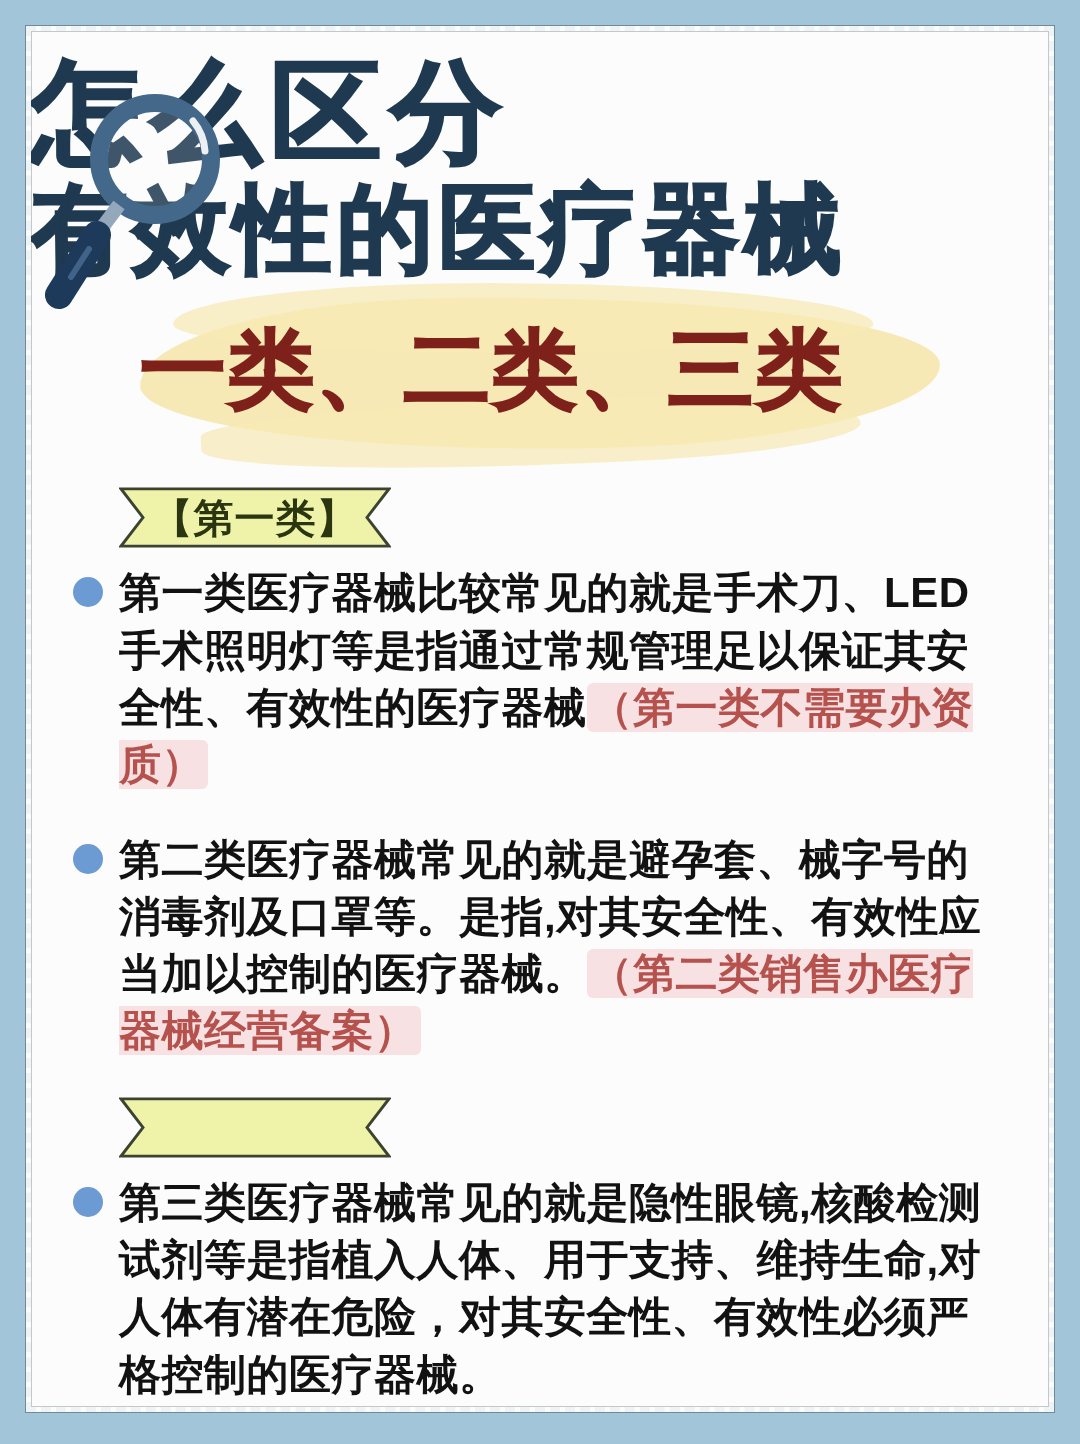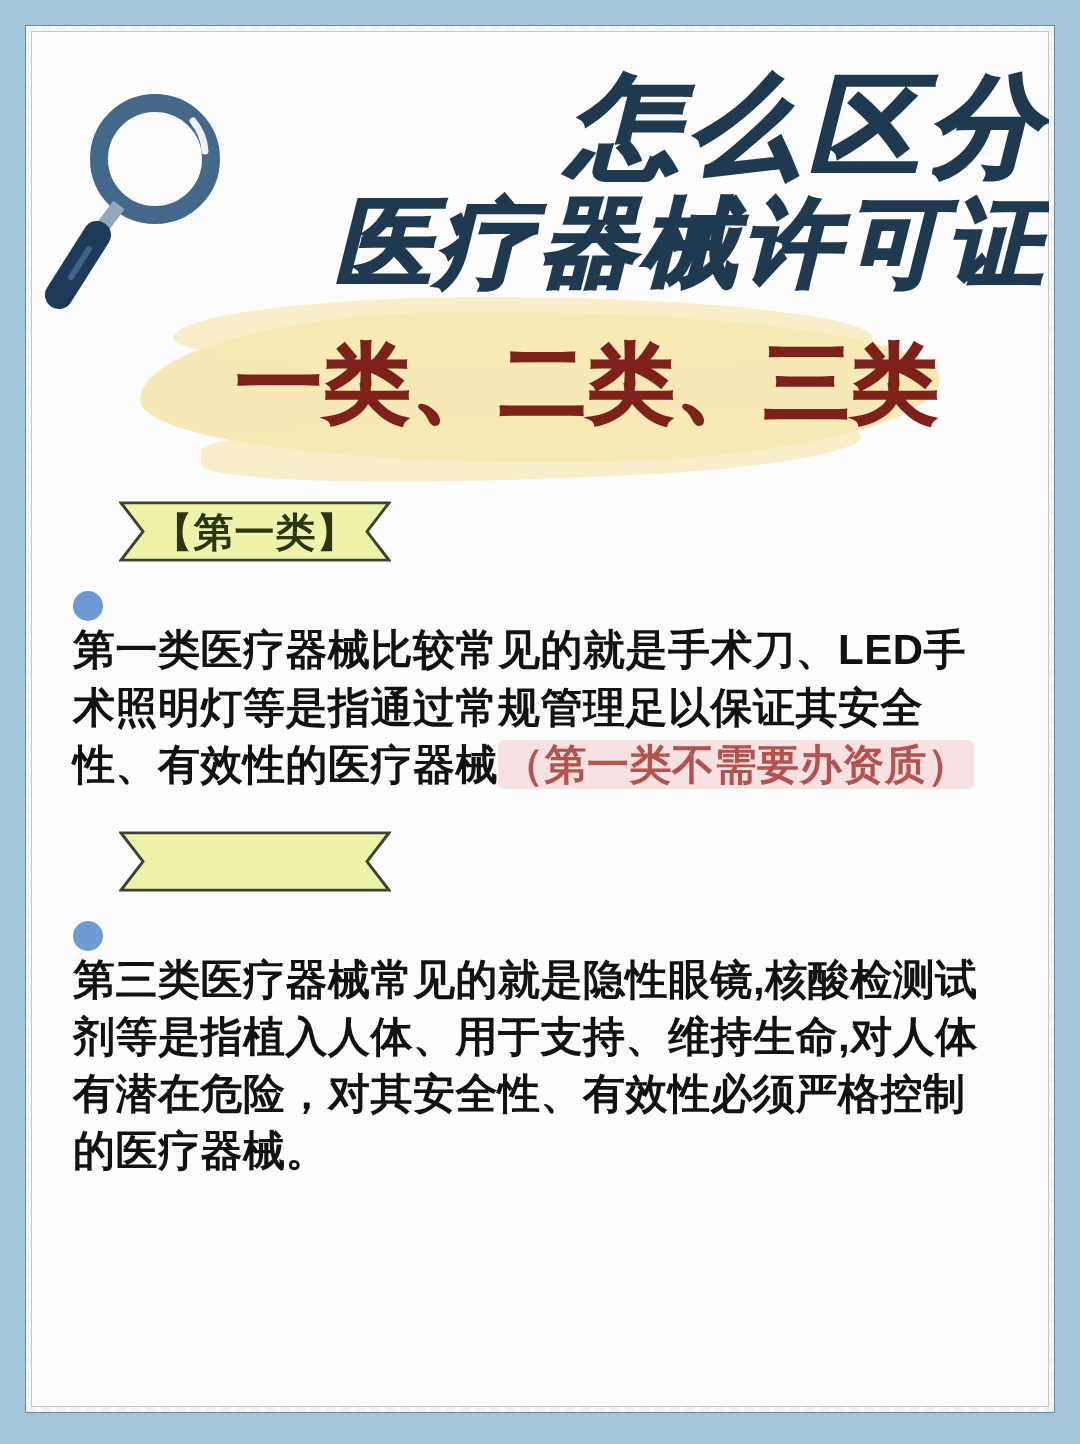--- a/index.html
+++ b/index.html
@@ -32,23 +32,22 @@
     box-shadow:0 0 0 1px rgba(55,65,70,.45), inset 0 0 0 1px rgba(55,65,70,.28);
     overflow:hidden;
   }
   .magnifier{
     position:absolute;
     left:14px;top:28px;
     width:240px;height:280px;
     pointer-events:none;
   }
   .title-block{
-    text-align:right;
-    margin-top:36px;
-    font-style:italic;
+    text-align:left;
+    margin-top:22px;
   }
   .title-line1{
     font-size:110px;
     font-weight:900;
     letter-spacing:10px;
     color:var(--title-navy);
     -webkit-text-stroke:3px var(--title-navy);
     line-height:1.08;
   }
   .title-line2{
@@ -90,21 +89,21 @@
     width:660px;height:64px;
     background:var(--highlight-yellow);
     opacity:.7;
     border-radius:55% 45% 42% 58% / 40% 60% 52% 48%;
     transform:rotate(-1.4deg);
   }
   .subtitle-text{
     position:absolute;
     left:0;right:0;top:50%;
     transform:translateY(-52%);
-    text-align:right;
+    text-align:left;
     font-size:86px;
     font-weight:900;
     letter-spacing:2px;
     color:var(--subtitle-red);
     -webkit-text-stroke:2px var(--subtitle-red);
   }
   .section{margin-top:38px;}
   .section:first-of-type{margin-top:34px;}
   .banner{
     position:relative;
@@ -121,21 +120,20 @@
     font-size:40px;
     font-weight:900;
     color:var(--banner-text);
     letter-spacing:1px;
   }
   .para{
     display:flex;
     align-items:flex-start;
     margin-left:42px;
     margin-right:48px;
-    flex-direction:column;
   }
   .bullet{
     flex:0 0 auto;
     width:30px;height:30px;
     border-radius:50%;
     background:var(--bullet-blue);
     margin-top:13px;
     margin-right:16px;
   }
   .para-text{
@@ -161,21 +159,21 @@
   <svg class="magnifier" viewBox="0 0 240 280" aria-hidden="true">
     <circle cx="110" cy="100" r="56" fill="rgba(255,255,255,0.15)" stroke="#44688a" stroke-width="18"></circle>
     <path d="M148 62 A52 52 0 0 1 160 92" fill="none" stroke="#ffffff" stroke-width="7" stroke-linecap="round" opacity="0.9"></path>
     <line x1="74" y1="146" x2="50" y2="178" stroke="#93a8ba" stroke-width="14"></line>
     <line x1="52" y1="176" x2="14" y2="236" stroke="#1d3a5a" stroke-width="28" stroke-linecap="round"></line>
     <line x1="44" y1="190" x2="26" y2="218" stroke="#4a6e94" stroke-width="6" stroke-linecap="round" opacity="0.8"></line>
   </svg>
 
   <div class="title-block">
     <div class="title-line1">怎么区分</div>
-    <div class="title-line2">医疗器械许可证</div>
+    <div class="title-line2">有效性的医疗器械</div>
   </div>
 
   <div class="subtitle-wrap">
     <div class="subtitle-blob"></div>
     <div class="subtitle-text">一类、二类、三类</div>
   </div>
 
   <div class="section">
     <div class="banner">
       <svg viewBox="0 0 272 66" preserveAspectRatio="none">
@@ -183,20 +181,24 @@
       </svg>
       <span class="banner-label">【第一类】</span>
     </div>
     <div class="para">
       <span class="bullet"></span>
       <span class="para-text"><span>第一类医疗器械比较常见的就是手术刀、LED手术照明灯等是指通过常规管理足以保证其安全性、有效性的医疗器械</span><span class="note">（第一类不需要办资质）</span></span>
     </div>
   </div>
 
   <div class="section">
+    <div class="para">
+      <span class="bullet"></span>
+      <span class="para-text"><span>第二类医疗器械常见的就是避孕套、械字号的消毒剂及口罩等。是指,对其安全性、有效性应当加以控制的医疗器械。</span><span class="note">（第二类销售办医疗器械经营备案）</span></span>
+    </div>
   </div>
 
   <div class="section">
     <div class="banner">
       <svg viewBox="0 0 272 66" preserveAspectRatio="none">
         <polygon points="2,2 270,2 248,33 270,64 2,64 24,33" fill="#eef3a9" stroke="#3c4431" stroke-width="3"></polygon>
       </svg>
     </div>
     <div class="para">
       <span class="bullet"></span>

